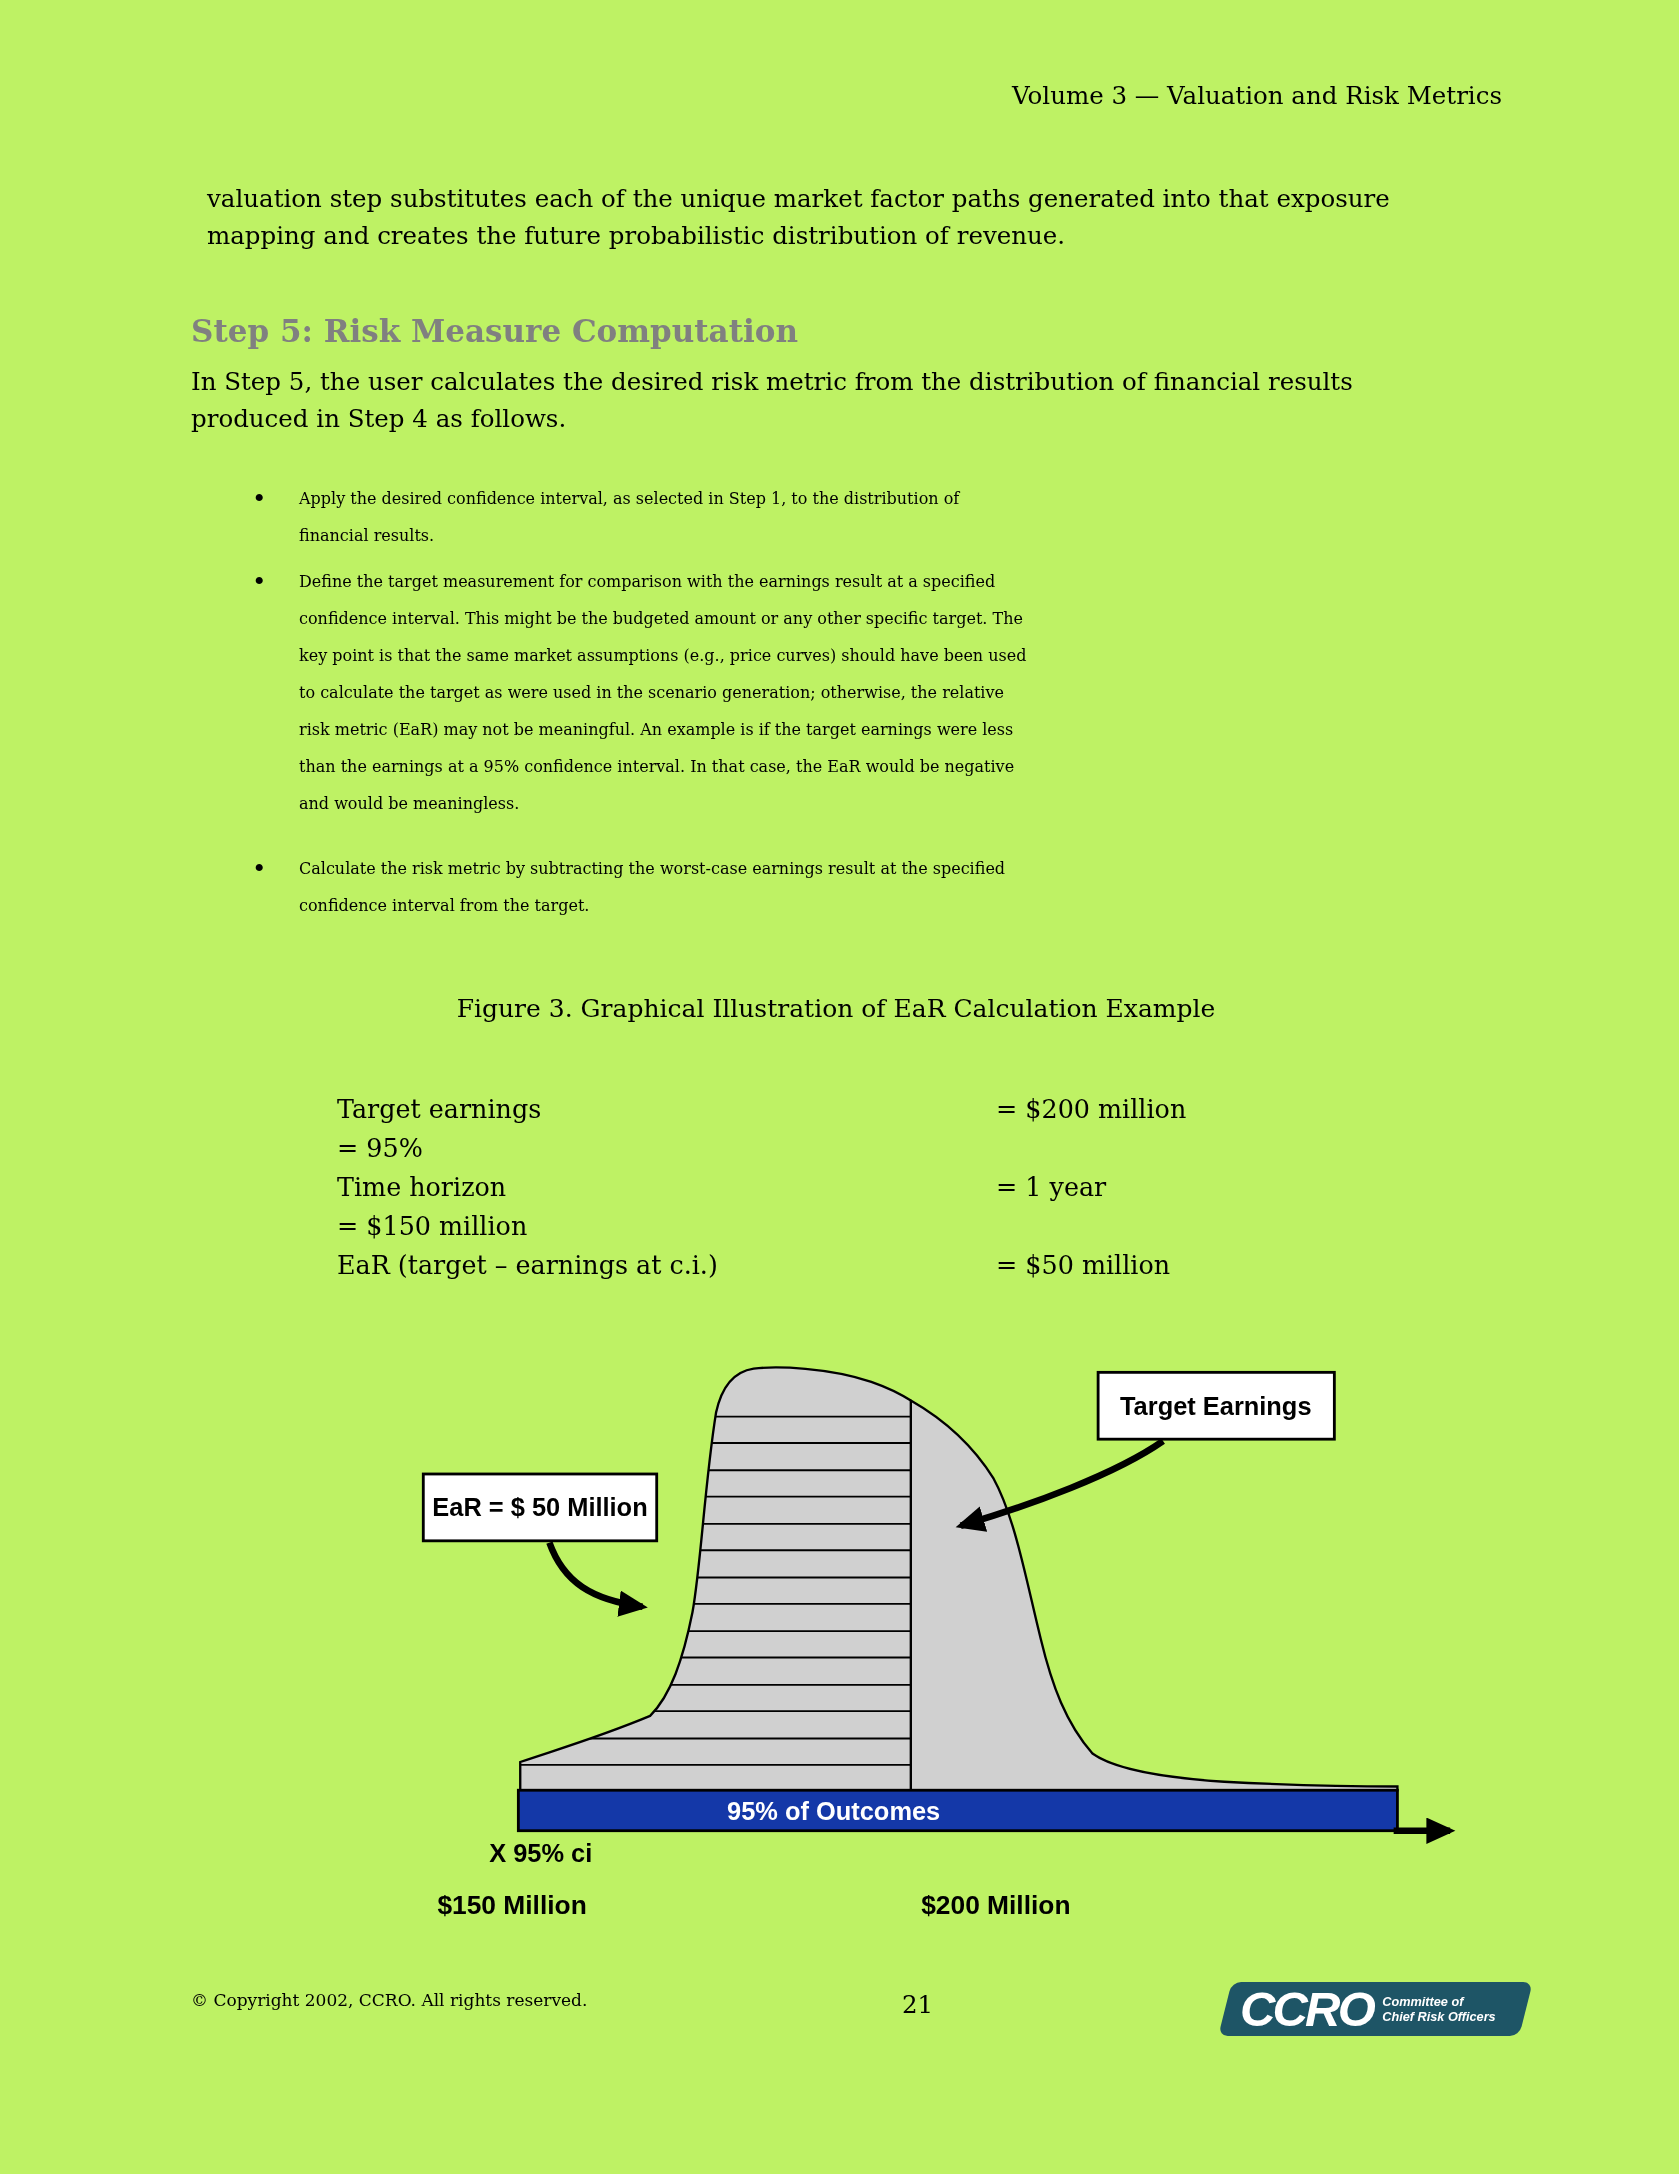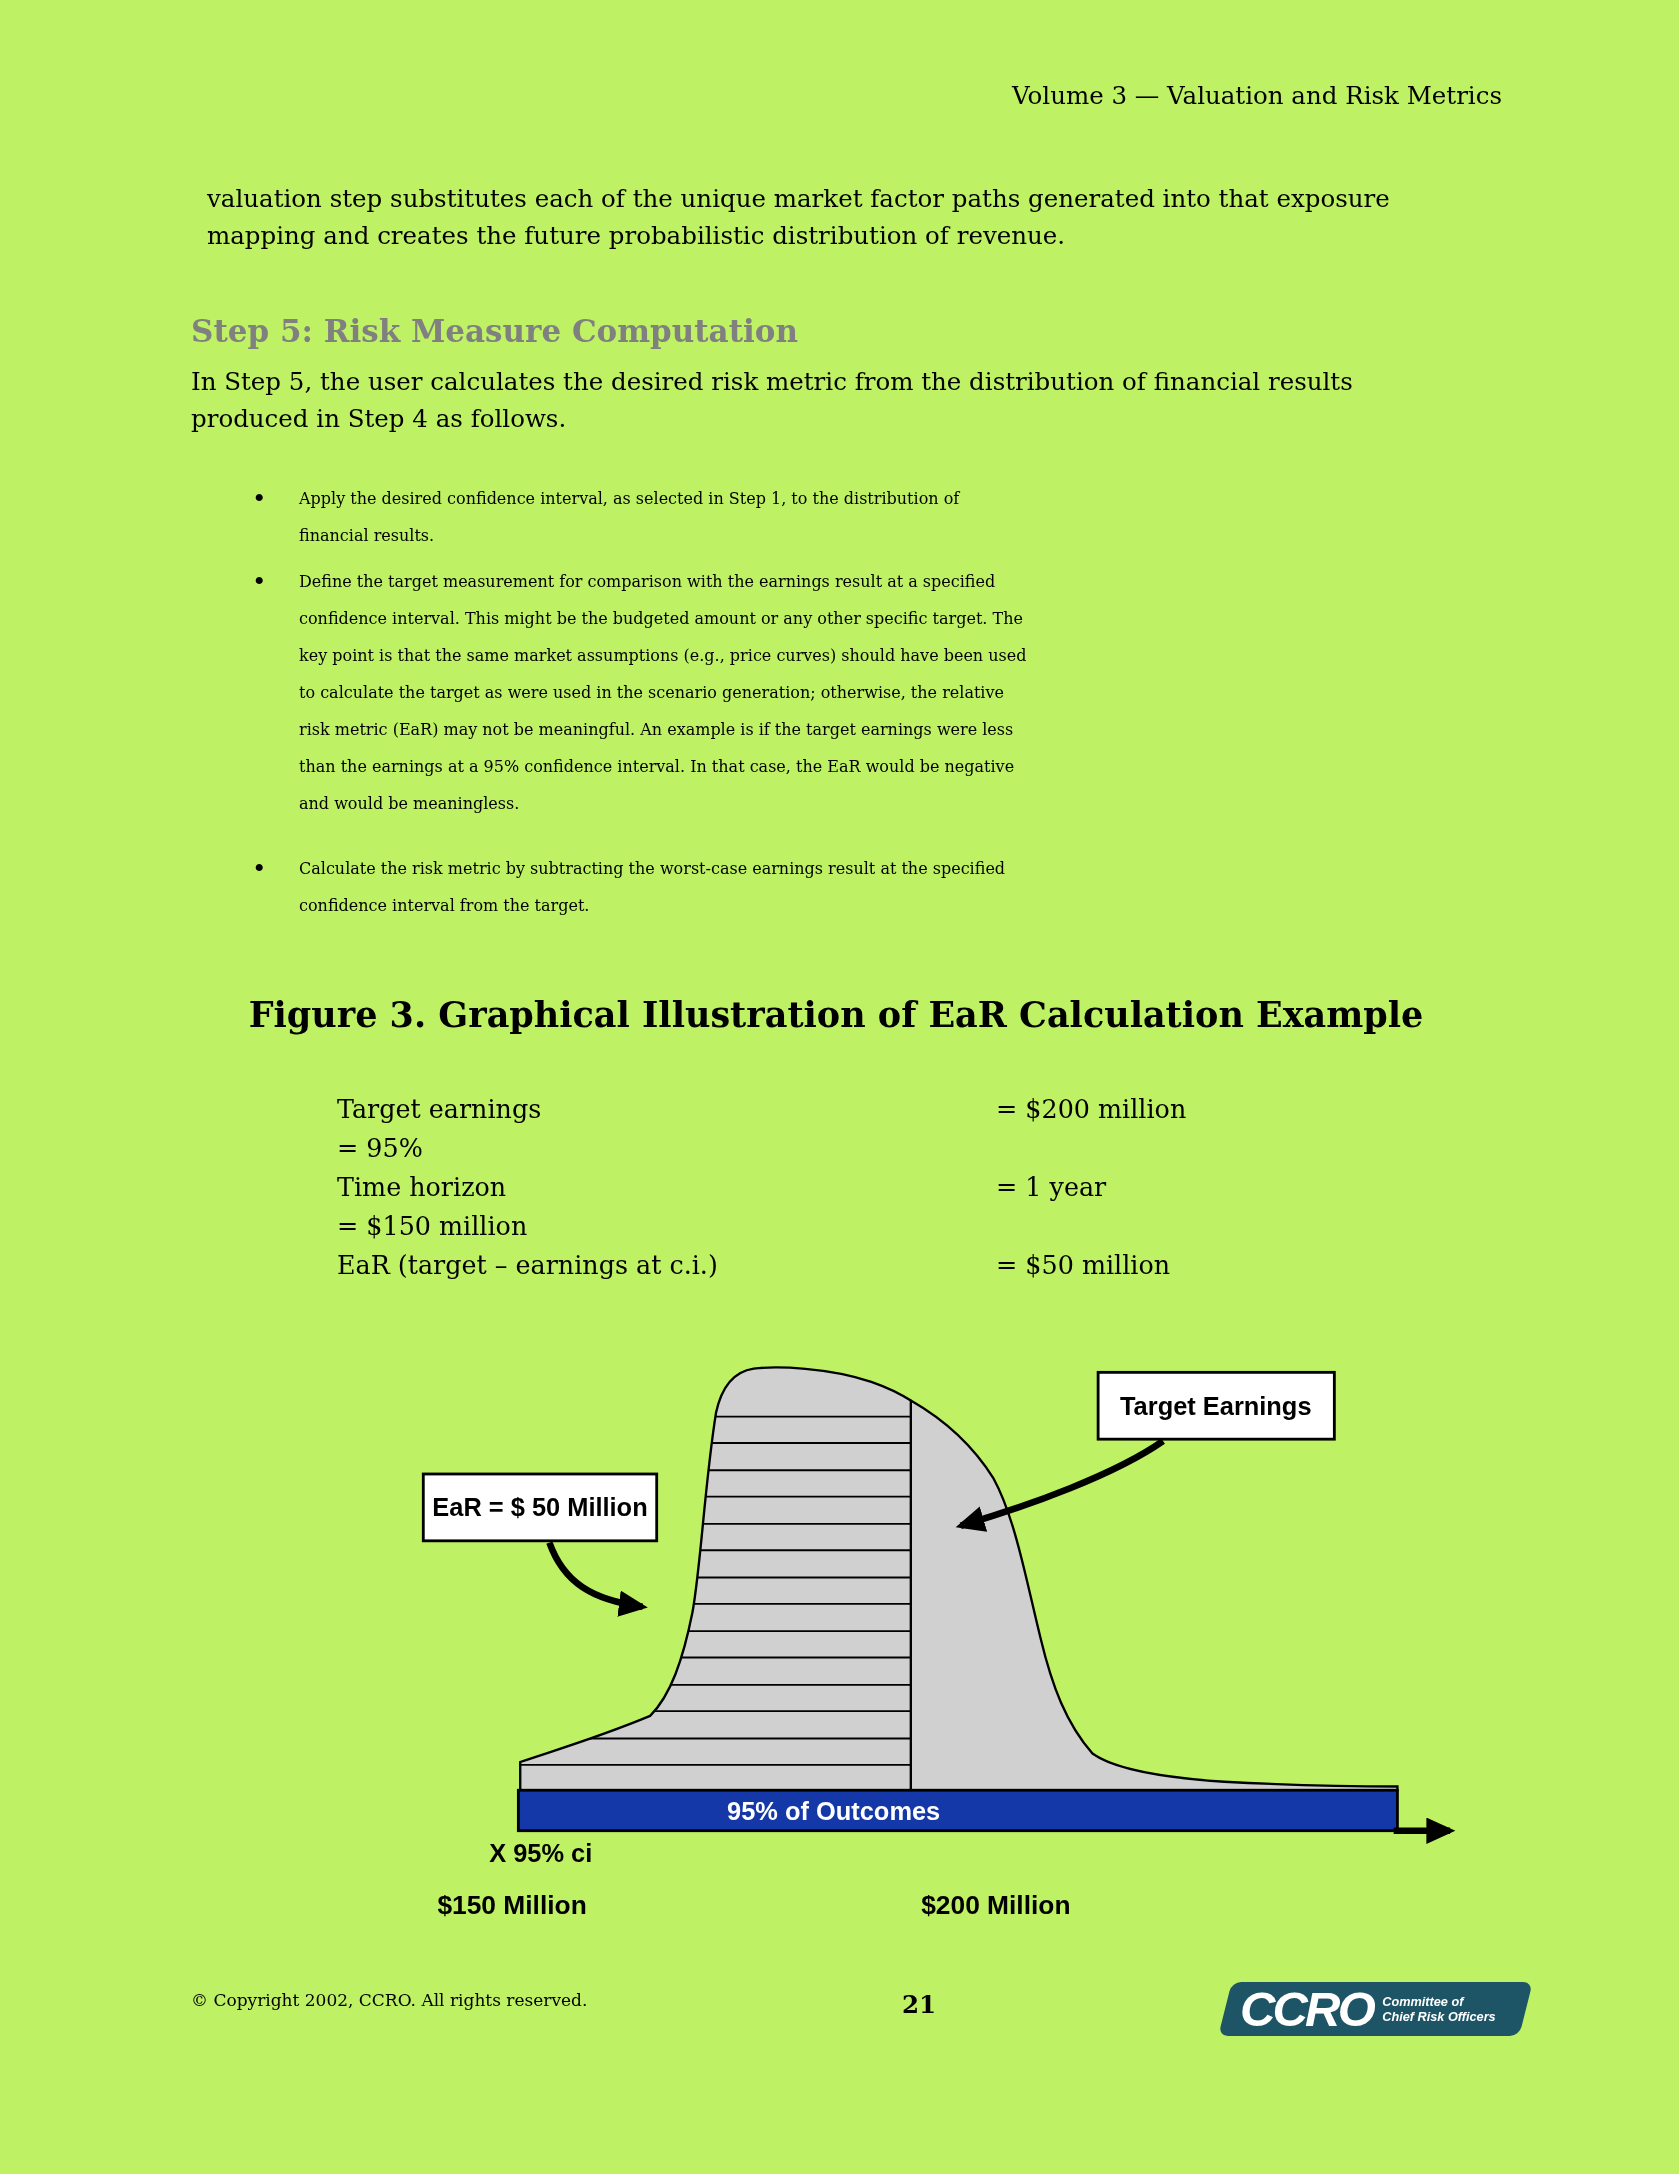--- a/index.html
+++ b/index.html
@@ -14,28 +14,28 @@
   }
   .para { left:191px; font-size:24.5px; line-height:37px; white-space:pre-line; }
   .heading {
     left:191px; top:313px; font-size:31px; font-weight:bold; color:#808080;
   }
   .bullet { display:flex; }
   .bullet .dot { width:47px; font-size:24.5px; line-height:37px; }
   .bullet .btext { font-size:16px; line-height:37px; white-space:pre-line; }
   .fig-title {
     left:0; top:994px; width:1672px; text-align:center;
-    font-size:35px; font-weight:bold;
+    font-size:25px; font-weight:normal;
   }
   .params { left:337px; top:1090px; font-size:25.4px; line-height:39px; }
   .param-row { display:flex; }
   .param-label { width:659px; }
   .figure-svg { left:405px; top:1314px; }
   .footer-copyright { left:191px; top:1990px; font-size:17px; }
-  .footer-page { left:902px; top:1990px; font-size:24.5px;font-weight:bold; }
+  .footer-page { left:902px; top:1990px; font-size:24.5px; }
   .logo {
     left:1225px; top:1982px; width:301px; height:54px;
     background:#1e5566; border-radius:9.4px; transform:skewX(-14deg);
     display:flex; align-items:center;
   }
   .logo-inner {
     transform:skewX(14deg); display:flex; align-items:center;
     padding-left:15px; gap:9.4px; width:100%;
   }
   .logo-acronym {

